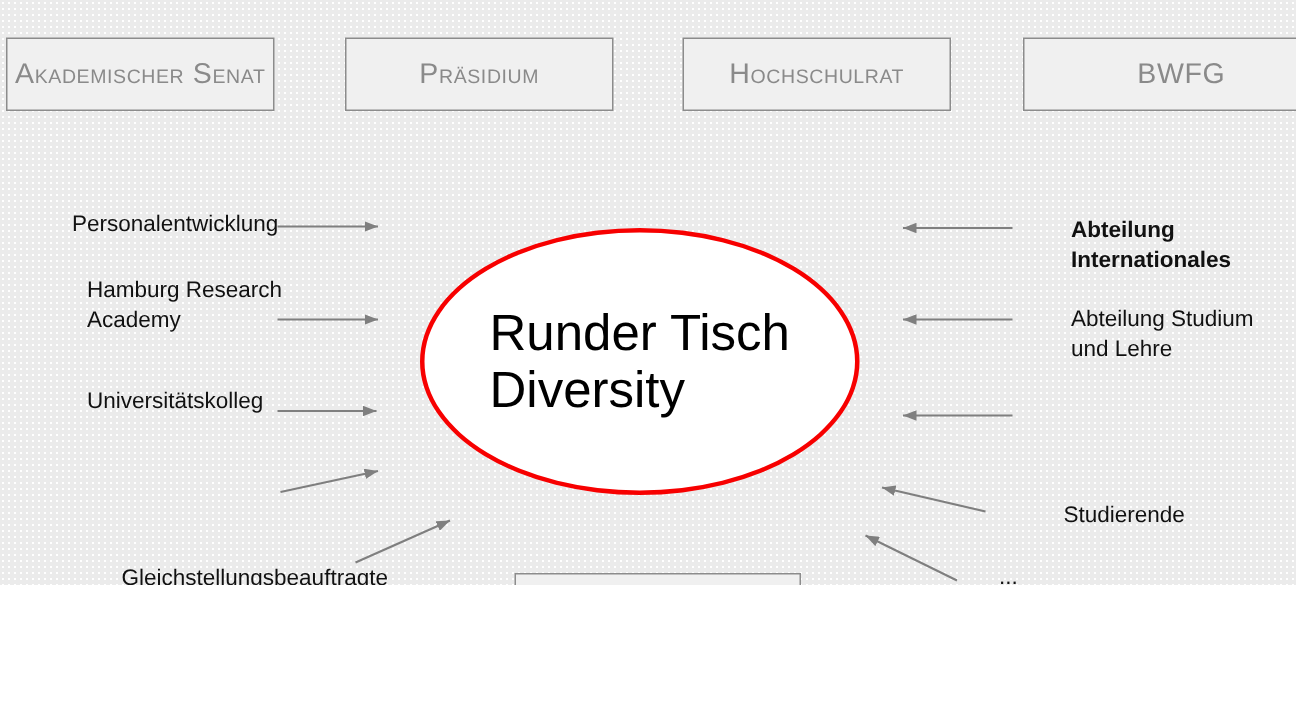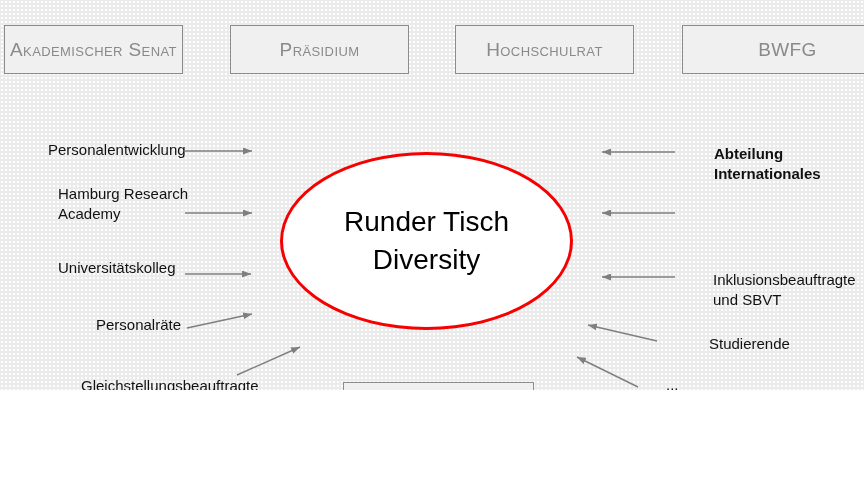--- a/index.html
+++ b/index.html
@@ -48,24 +48,24 @@
     height: 178px;
     box-sizing: border-box;
     background: var(--ellipse_fill, #ffffff);
     border: 3px solid var(--accent_red, #f70000);
     border-radius: 50%;
     display: flex;
     align-items: center;
     justify-content: center;
   }
   .ellipse-label {
-    font-size: 28px;
+    font-size: 34px;
     line-height: 38px;
     color: #000000;
-    text-align: center;
+    text-align: left;
     white-space: pre-line;
   }
 
   
   .side-label {
     position: absolute;
     font-size: 15px;
     line-height: 20px;
     color: var(--label_text, #111111);
     white-space: pre-line;
@@ -120,27 +120,26 @@
   </div>
 
   <div class="gbox gbox-bottom">
     <span>Fakultäten</span>
   </div>
 
   <div class="side-label ll-1">Personalentwicklung</div>
   <div class="side-label ll-2">Hamburg Research
 Academy</div>
   <div class="side-label ll-3">Universitätskolleg</div>
-  <div class="side-label ll-4">Personalräte</div>
   <div class="side-label ll-5">Gleichstellungsbeauftragte</div>
 
   <div class="side-label rl-1">Abteilung
 Internationales</div>
-  <div class="side-label rl-3">Inklusionsbeauftragte
-und SBVT</div>
+  <div class="side-label rl-2">Abteilung Studium
+und Lehre</div>
   <div class="side-label rl-4">Studierende</div>
   <div class="side-label rl-5">...</div>
 
   <svg class="arrow-layer" viewBox="0 0 864 482" xmlns="http://www.w3.org/2000/svg">
     <defs>
       <marker id="ah" viewBox="0 0 9 7" refX="9" refY="3.5" markerWidth="9" markerHeight="7" markerUnits="userSpaceOnUse" orient="auto">
         <path d="M0,0 L9,3.5 L0,7 Z" fill="#7f7f7f"></path>
       </marker>
     </defs>
     <line class="arrow-line" x1="185" y1="151" x2="252" y2="151" marker-end="url(#ah)"></line>

